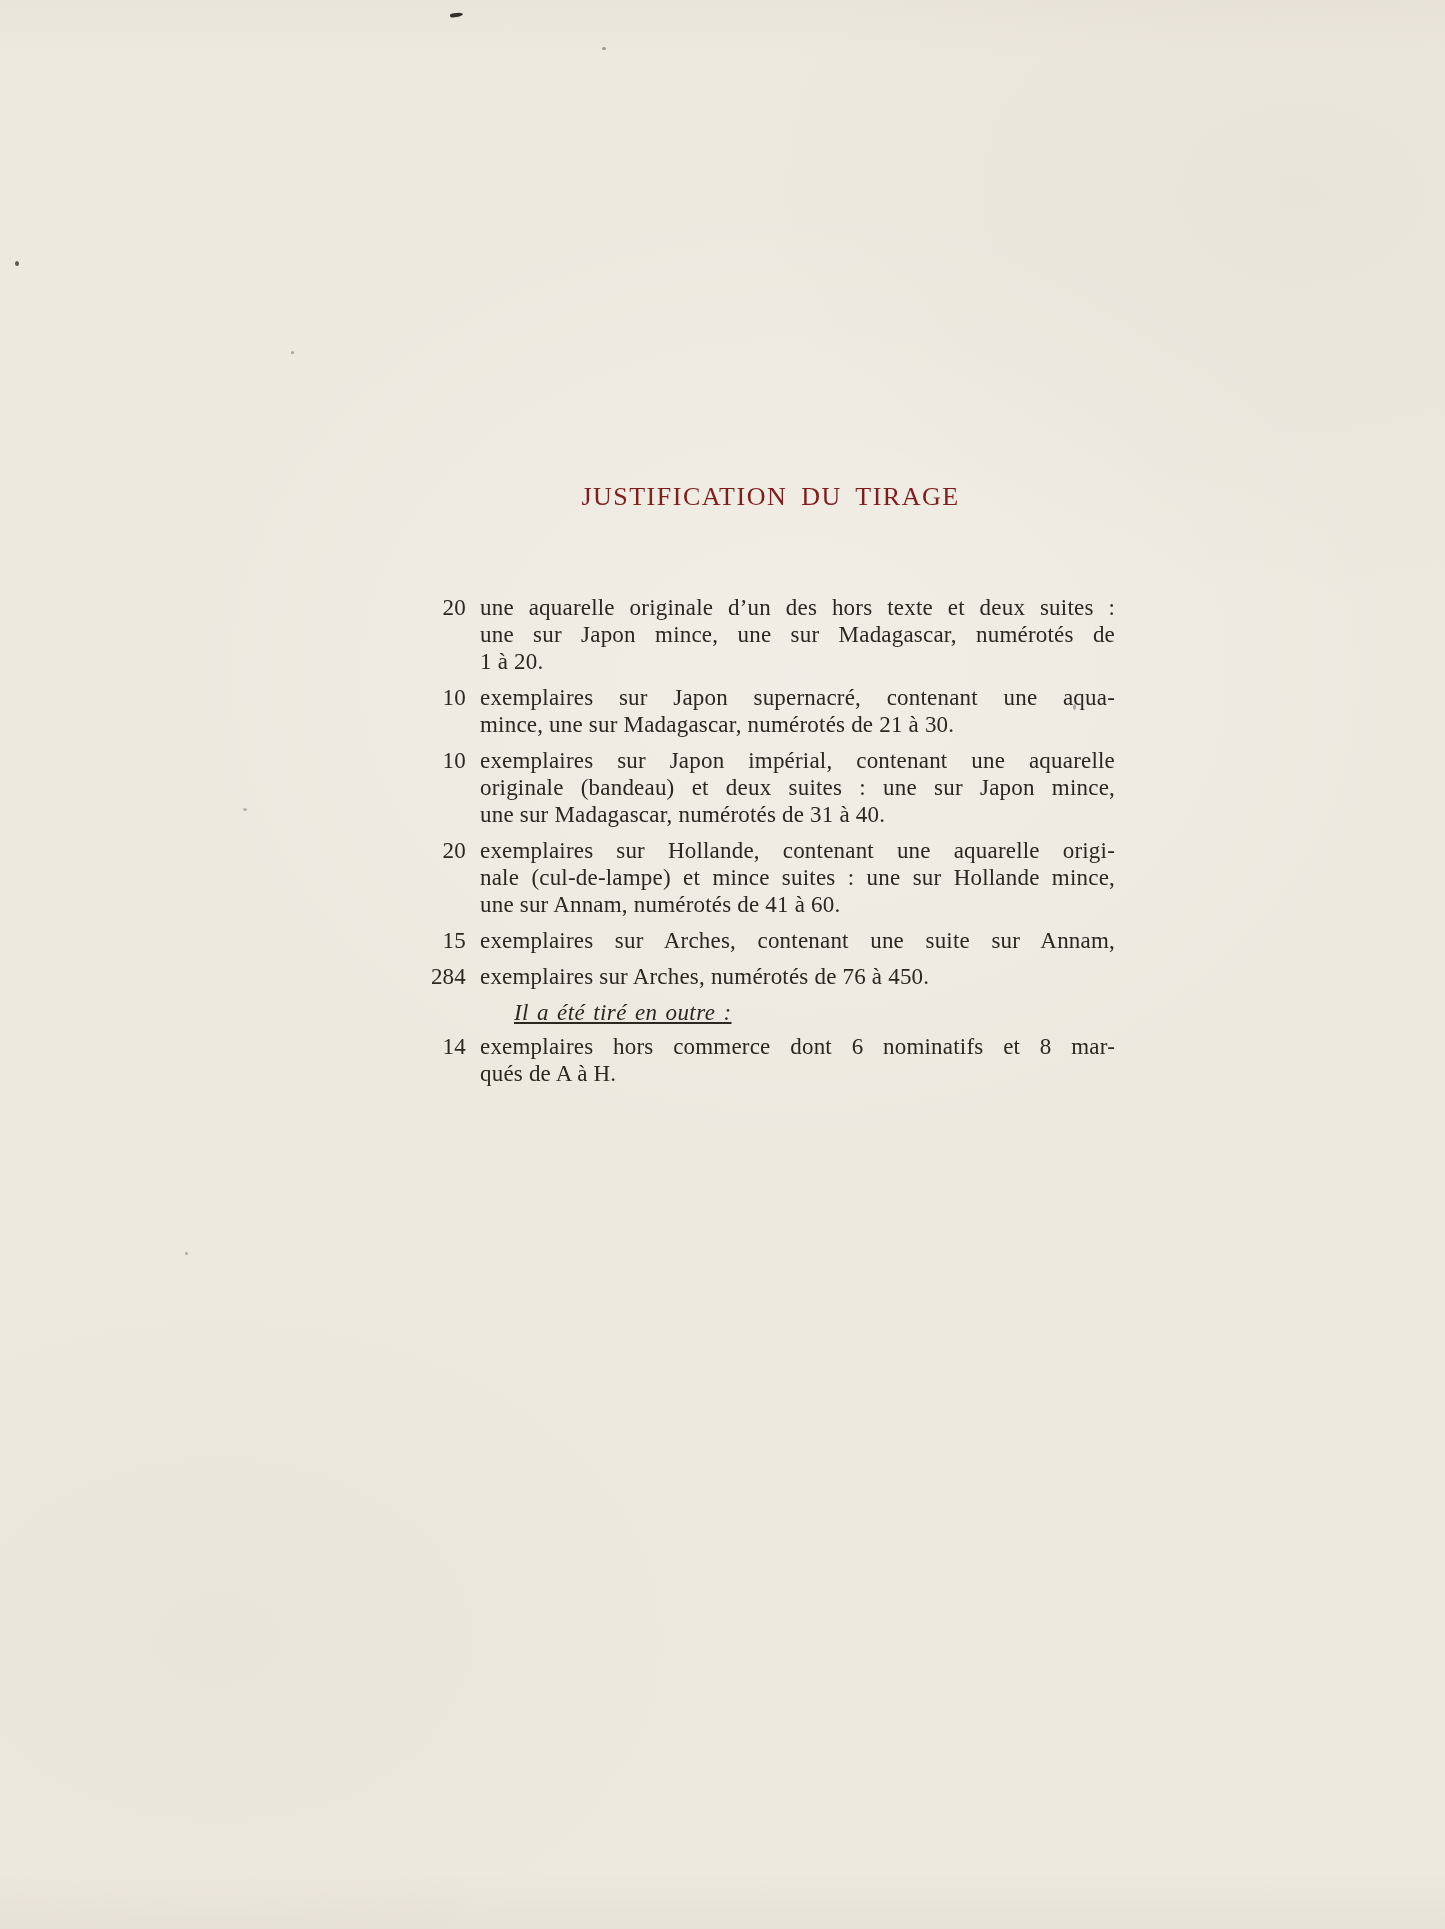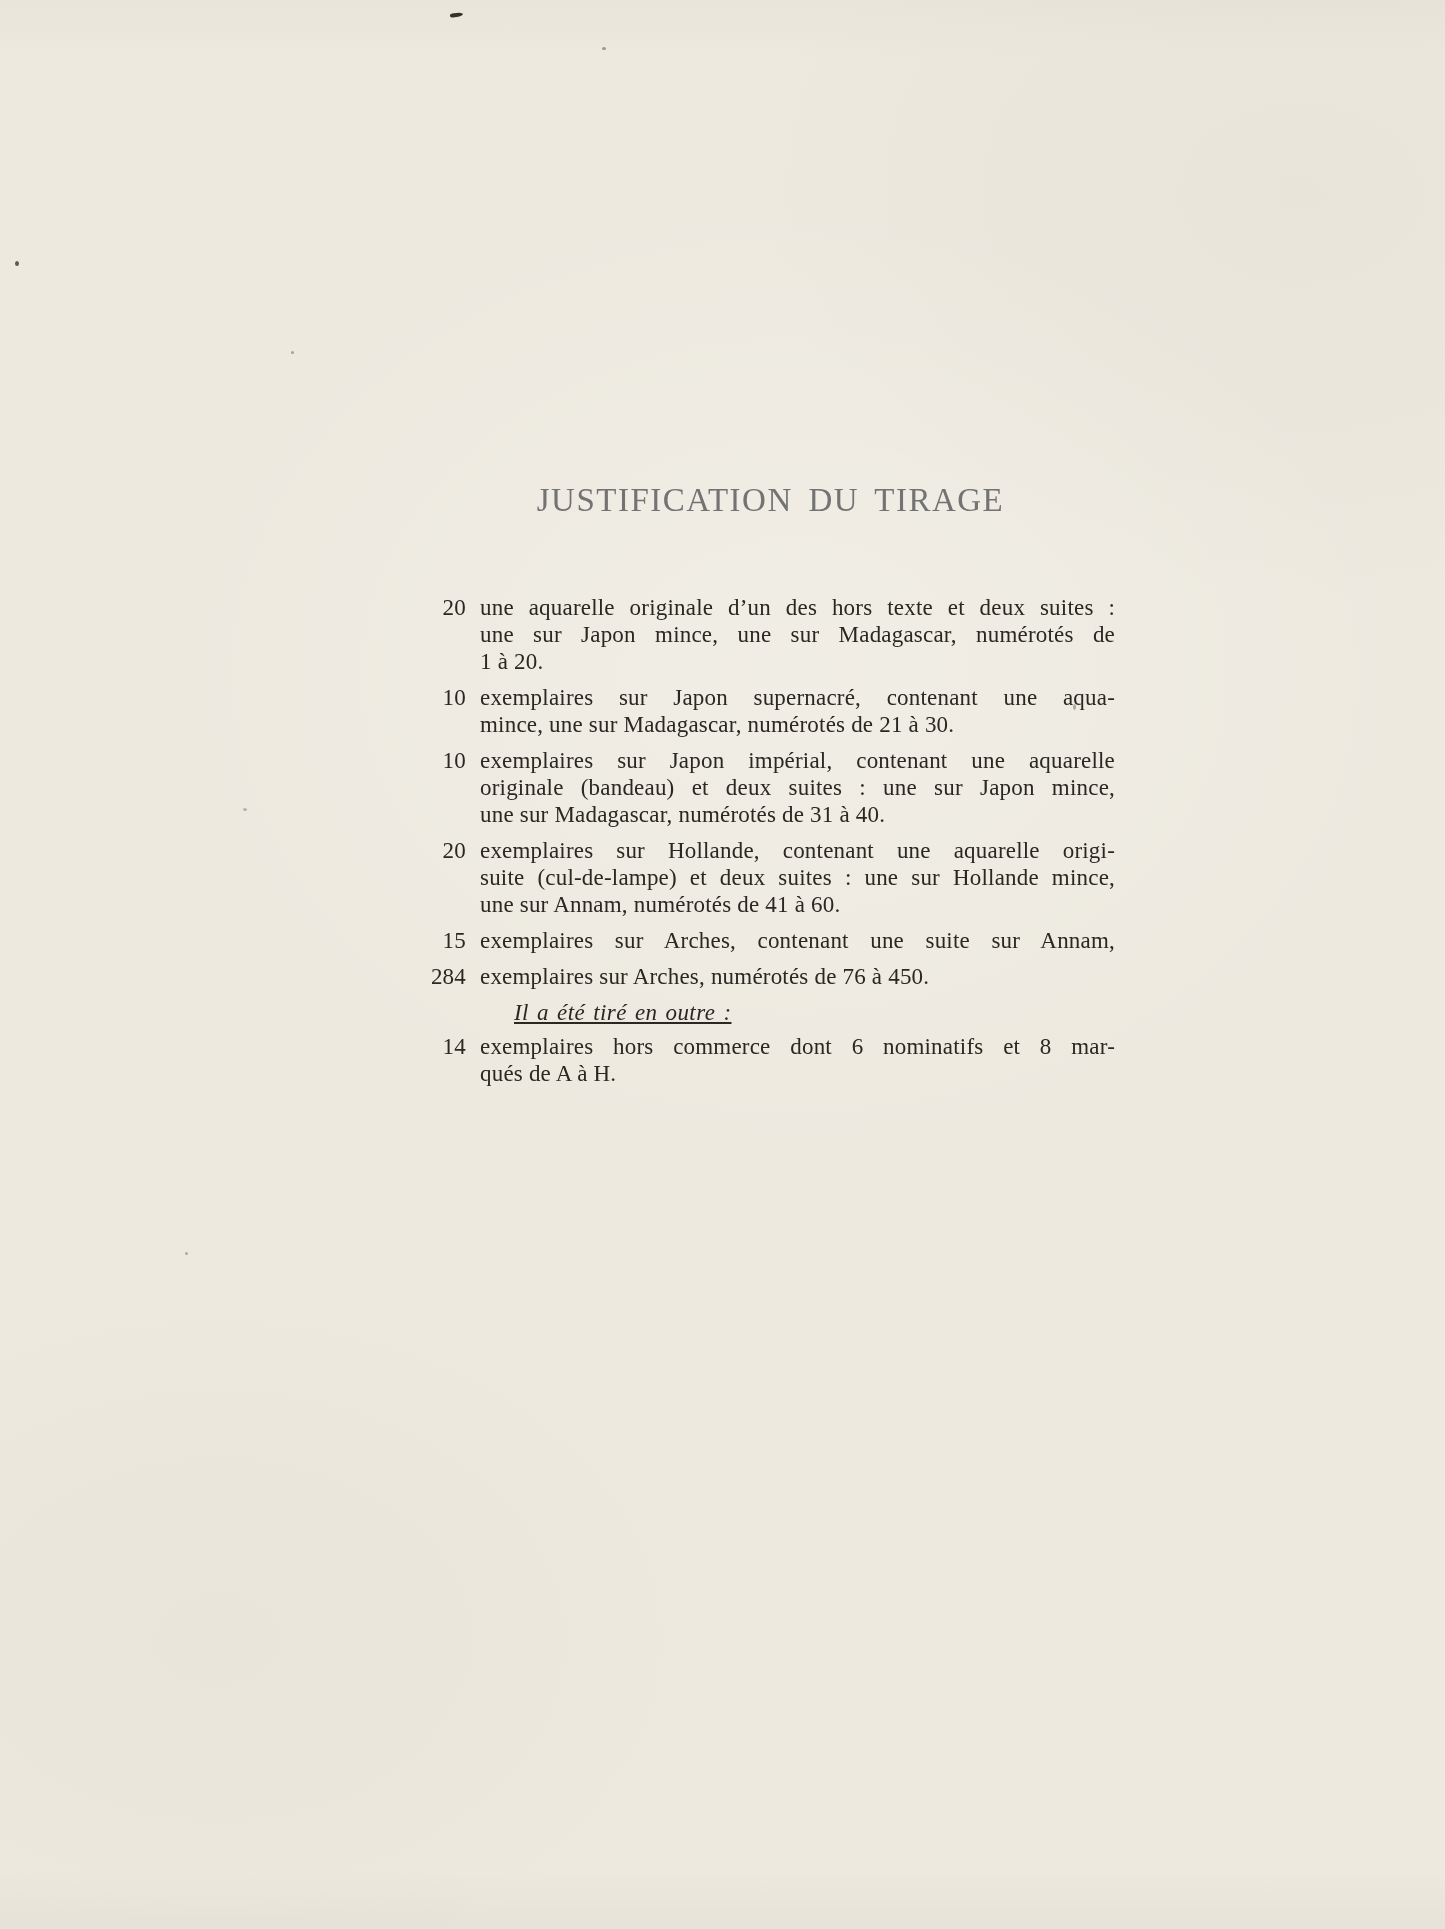--- a/index.html
+++ b/index.html
@@ -25,25 +25,25 @@
   .title-row {
     position: absolute;
     top: 482px;
     left: 96px;   
     width: 1349px;
     text-align: center;
   }
   .title-row h1 {
     margin: 0;
     display: inline-block;
-    font-size: 33px;
+    font-size: 26px;
     font-weight: 500;
     letter-spacing: 1.5px;
     word-spacing: 6px;
-    color: #737373;
+    color: #7f1d1d;
     white-space: nowrap;
   }
 
   
   .colophon {
     position: absolute;
     top: 594px;
     left: 420px;
     width: 695px;
     font-size: 23px;
@@ -142,21 +142,21 @@
       <div class="line">originale (bandeau) et deux suites : une sur Japon mince,</div>
       <div class="line short">une sur Madagascar, numérotés de 31 à 40.</div>
     </div>
   </div>
 
   <div class="entry">
     <span class="num">20</span>
     <span class="gap"></span>
     <div class="txt">
       <div class="line">exemplaires sur Hollande, contenant une aquarelle origi-</div>
-      <div class="line">suite (cul-de-lampe) et deux suites : une sur Hollande mince,</div>
+      <div class="line">nale (cul-de-lampe) et mince suites : une sur Hollande mince,</div>
       <div class="line short">une sur Annam, numérotés de 41 à 60.</div>
     </div>
   </div>
 
   <div class="entry">
     <span class="num">15</span>
     <span class="gap"></span>
     <div class="txt">
       <div class="line">exemplaires sur Arches, contenant une suite sur Annam,</div>
     </div>

